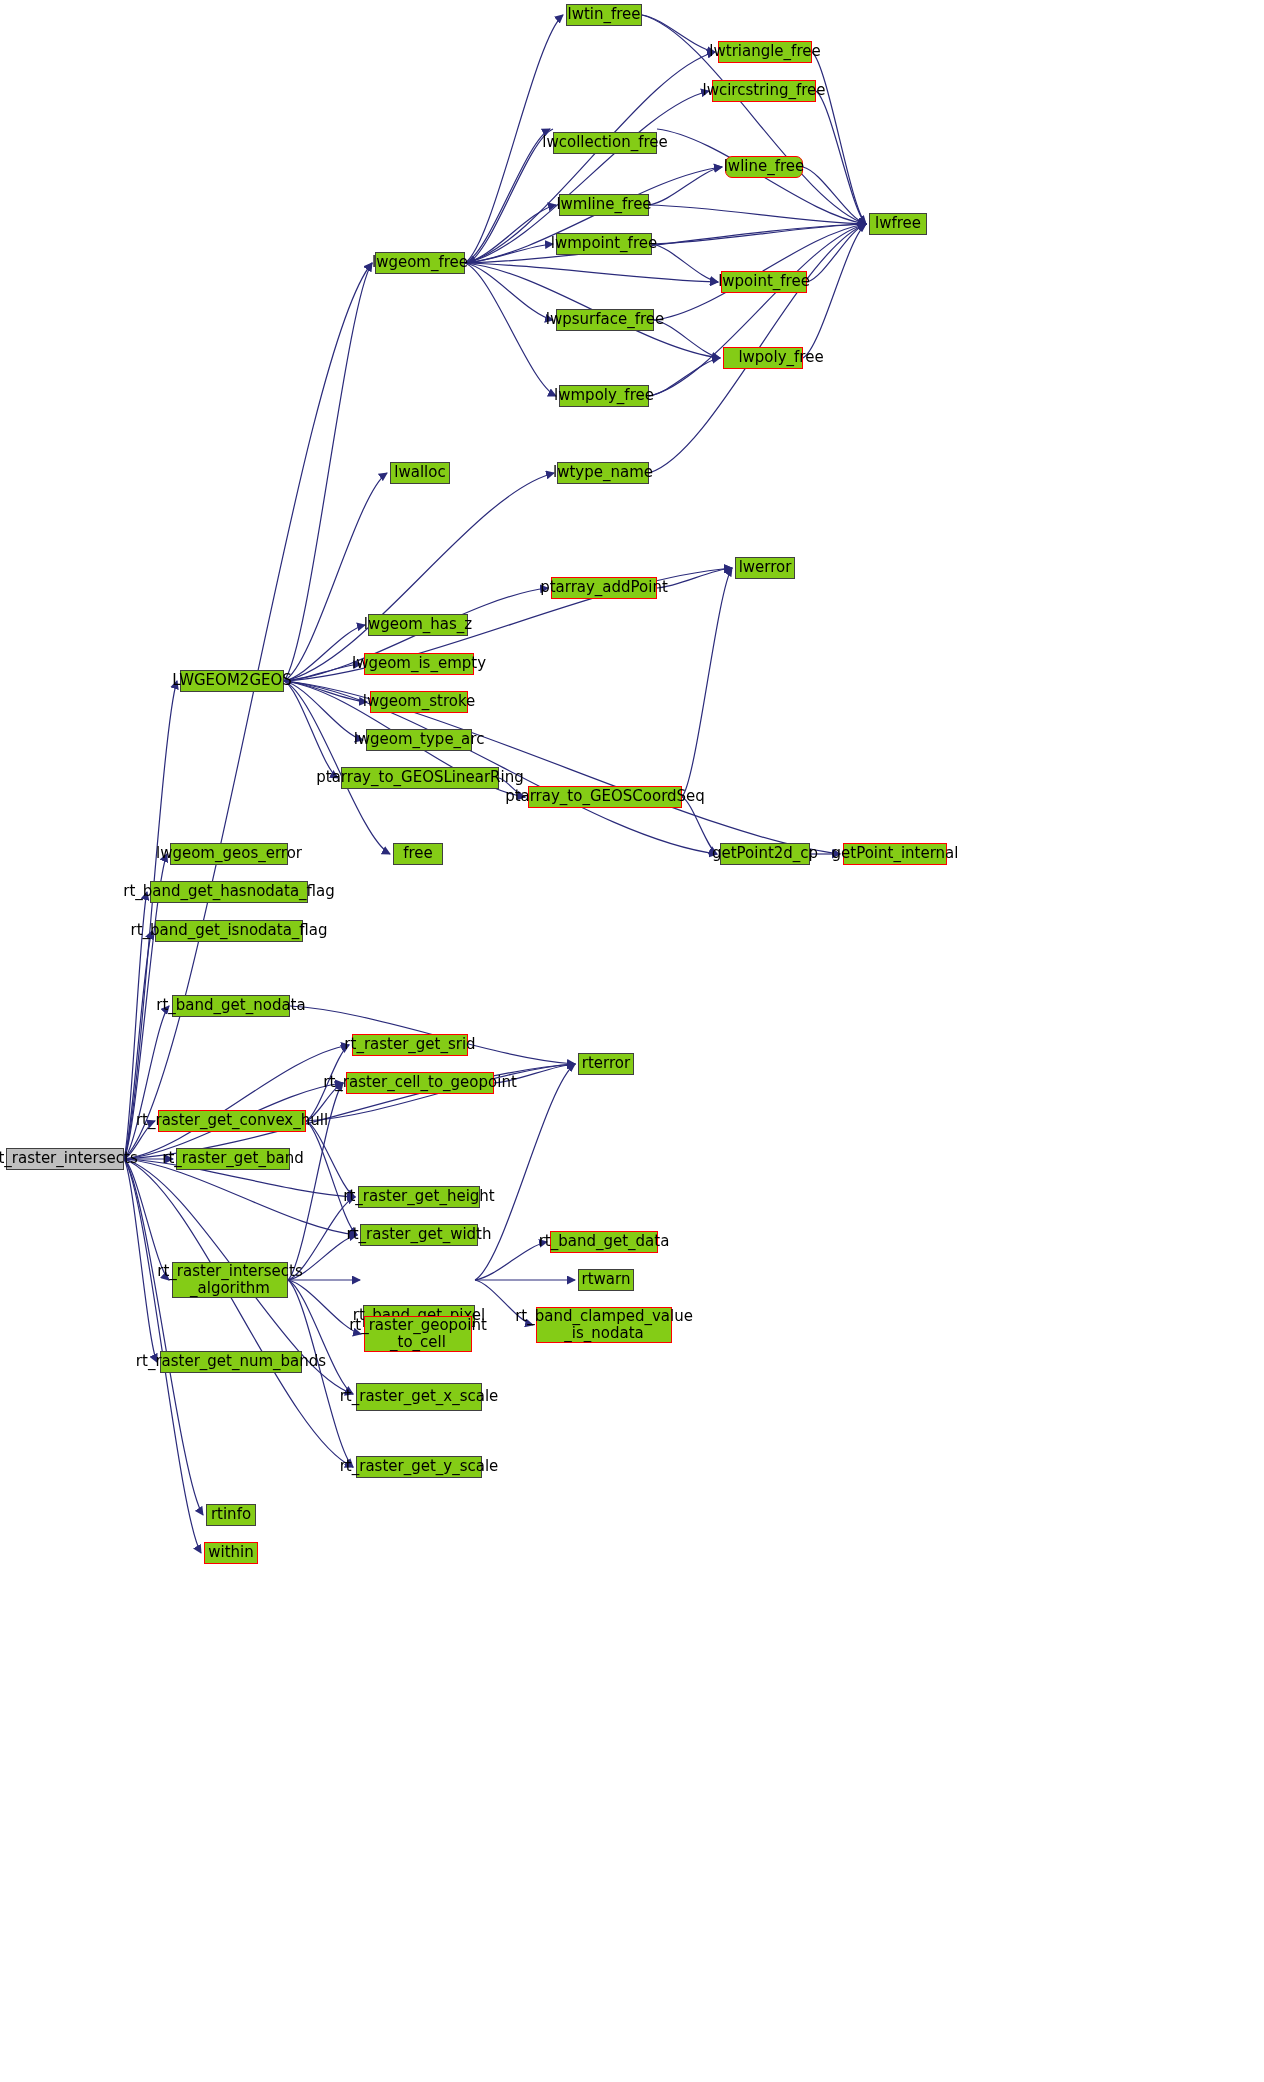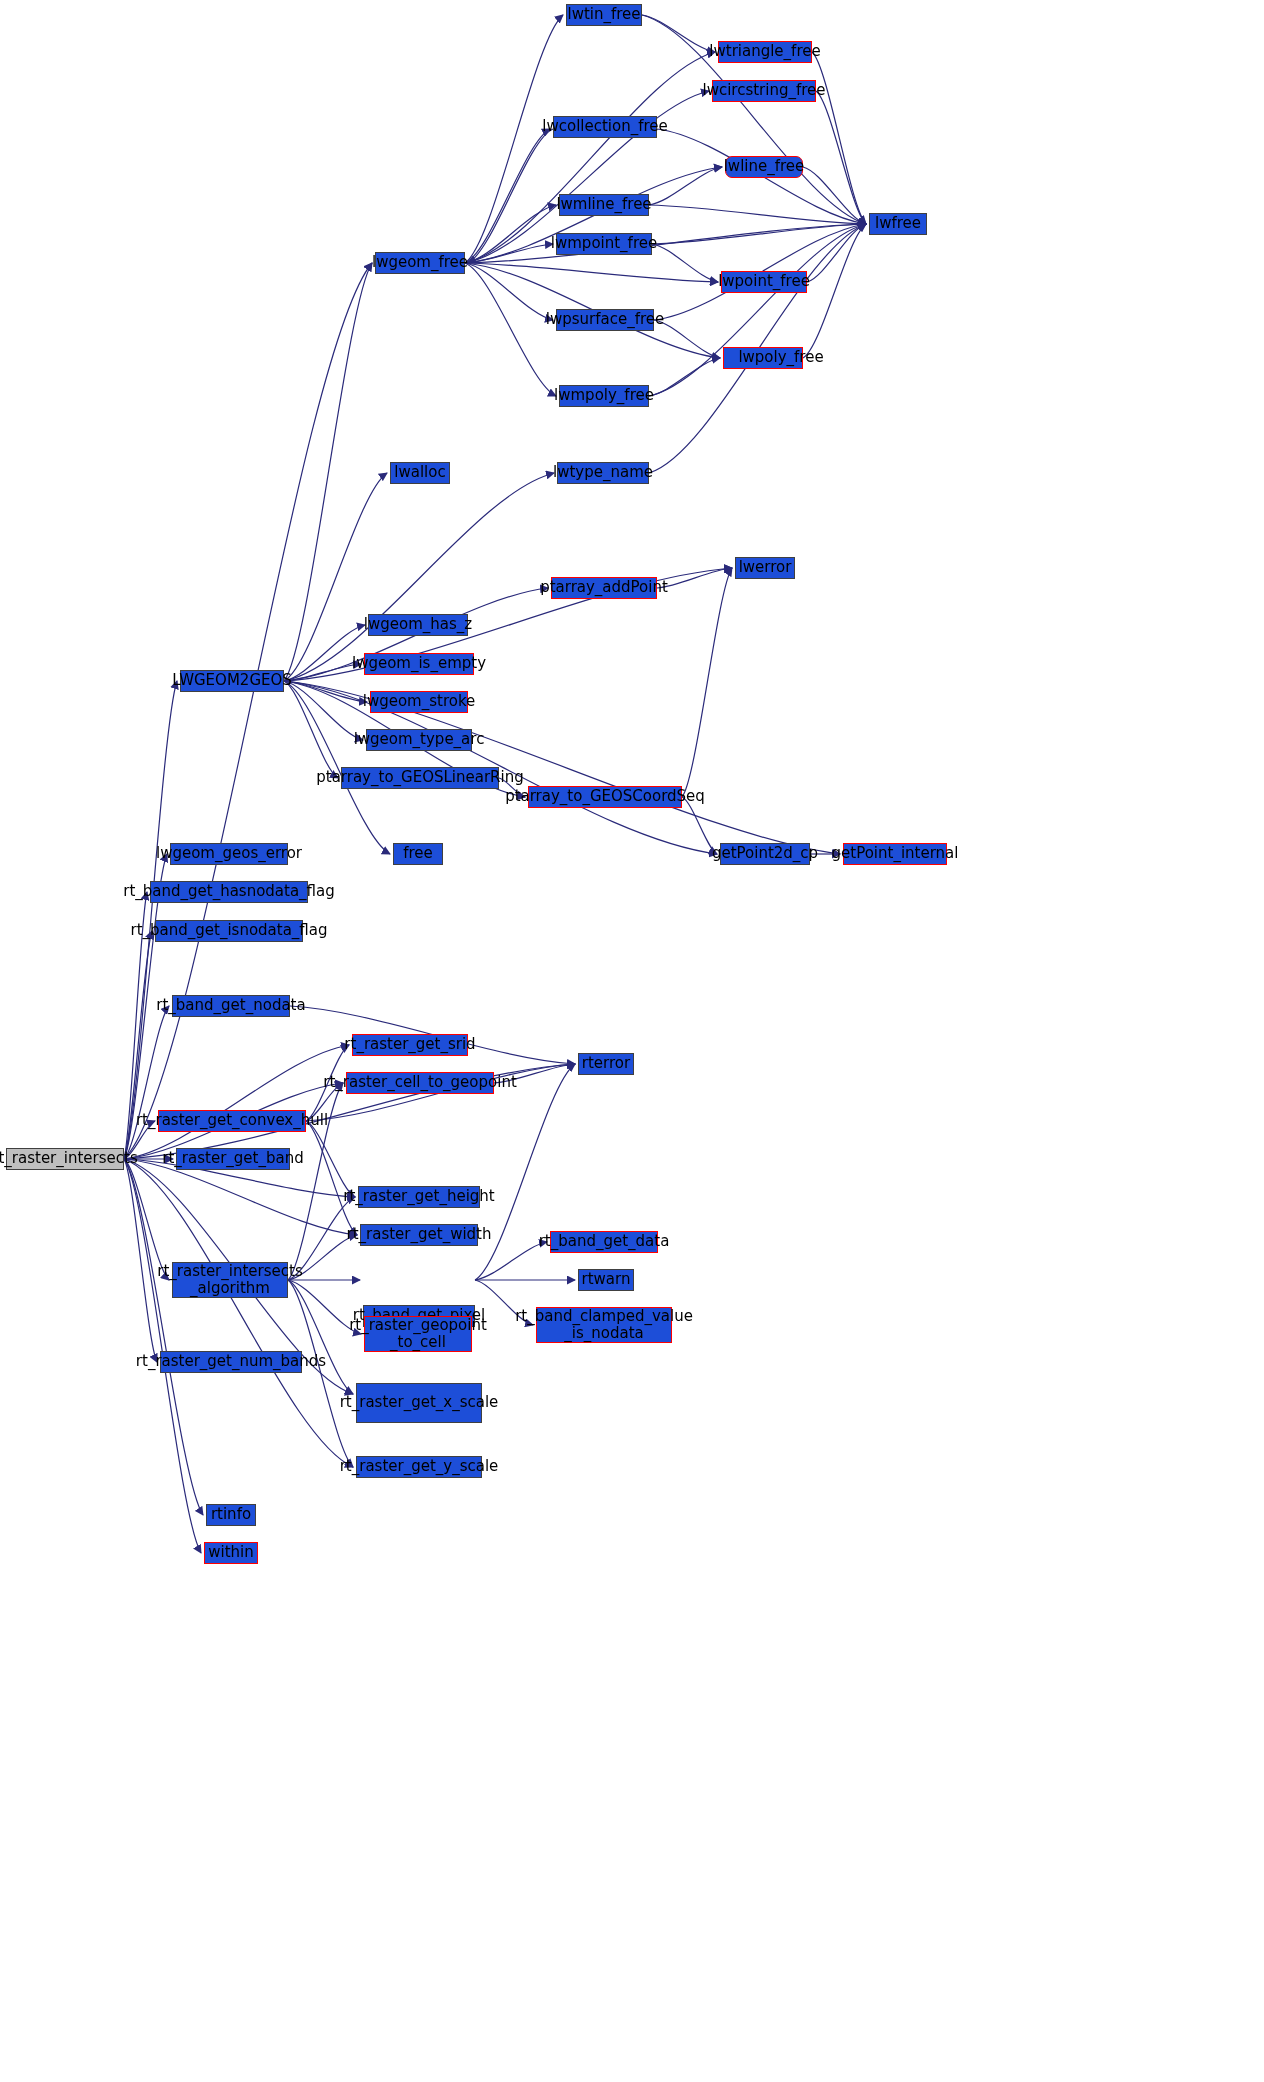--- a/index.html
+++ b/index.html
@@ -1,20 +1,20 @@
 <!DOCTYPE html>
 <html><head>
 <meta charset="utf-8">
 <style>
   html,body{margin:0;padding:0;background:#ffffff;}
   #canvas{position:relative;width:1264px;height:2082px;background:#ffffff;
           font-family:"DejaVu Sans","Liberation Sans",sans-serif;overflow:hidden;}
   svg.edges{position:absolute;left:0;top:0;width:1264px;height:2082px;pointer-events:none;}
   .node{position:absolute;box-sizing:border-box;display:flex;align-items:center;
-        justify-content:center;background:#1d4ed8;white-space:nowrap;
+        justify-content:center;background:#84cc16;white-space:nowrap;
         font-size:15px;color:#000000;line-height:1.05;text-align:center;}
   .node.plain{border:1px solid #404040;}
   .node.red{border:1px solid #ff0000;}
   .node.root{border:1px solid #404040;background:#bfbfbf;}
   .node .lbl{display:block;padding:0 6px;}
   .node.two .lbl{line-height:1.12;}
 </style>
 </head>
 <body>
 
@@ -126,21 +126,21 @@
       </div>
       <div class="node plain" style="left: 566px; top: 4px; width: 76px; height: 22px;">
         <span class="lbl">lwtin_free</span>
       </div>
       <div class="node red" style="left: 718px; top: 41px; width: 94px; height: 22px;">
         <span class="lbl">lwtriangle_free</span>
       </div>
       <div class="node red" style="left: 712px; top: 80px; width: 104px; height: 22px;">
         <span class="lbl">lwcircstring_free</span>
       </div>
-      <div class="node plain" style="left: 553px; top: 116px; width: 104px; height: 22px; align-items: center;">
+      <div class="node plain" style="left: 553px; top: 132px; width: 104px; height: 22px; align-items: center;">
         <span class="lbl">lwcollection_free</span>
       </div>
       <div class="node red" style="left: 725px; top: 156px; width: 78px; height: 22px; border-radius: 7px;">
         <span class="lbl">lwline_free</span>
       </div>
       <div class="node plain" style="left: 559px; top: 194px; width: 90px; height: 22px;">
         <span class="lbl">lwmline_free</span>
       </div>
       <div class="node plain" style="left: 869px; top: 213px; width: 58px; height: 22px;">
         <span class="lbl">lwfree</span>
@@ -246,21 +246,21 @@
       </div>
       <div class="node red two" style="left: 536px; top: 1307px; width: 136px; height: 36px;">
         <span class="lbl">rt_band_clamped_value<br>_is_nodata</span>
       </div>
       <div class="node red two" style="left: 364px; top: 1316px; width: 108px; height: 36px;">
         <span class="lbl">rt_raster_geopoint<br>_to_cell</span>
       </div>
       <div class="node plain" style="left: 160px; top: 1351px; width: 142px; height: 22px;">
         <span class="lbl">rt_raster_get_num_bands</span>
       </div>
-      <div class="node plain" style="left: 356px; top: 1383px; width: 126px; height: 40px;">
+      <div class="node plain" style="left: 356px; top: 1383px; width: 126px; height: 28px;">
         <span class="lbl">rt_raster_get_x_scale</span>
       </div>
       <div class="node plain" style="left: 356px; top: 1456px; width: 126px; height: 22px;">
         <span class="lbl">rt_raster_get_y_scale</span>
       </div>
       <div class="node plain" style="left: 206px; top: 1504px; width: 50px; height: 22px; align-items: center;">
         <span class="lbl">rtinfo</span>
       </div>
       <div class="node red" style="left: 204px; top: 1542px; width: 54px; height: 22px;">
         <span class="lbl">within</span>

